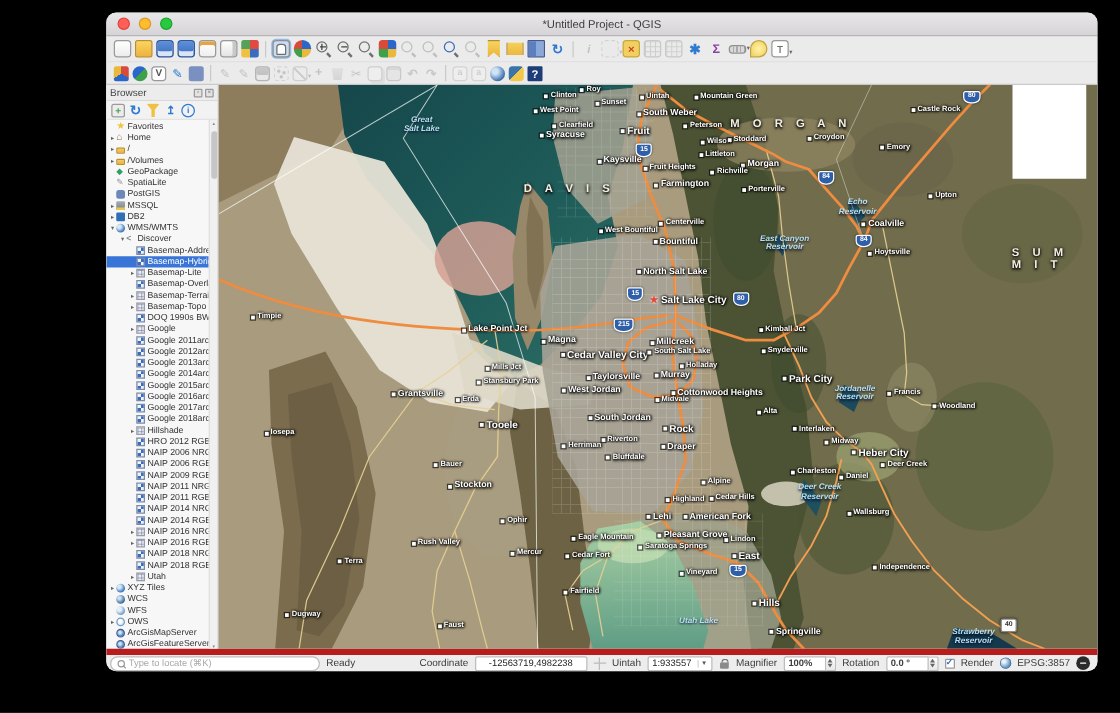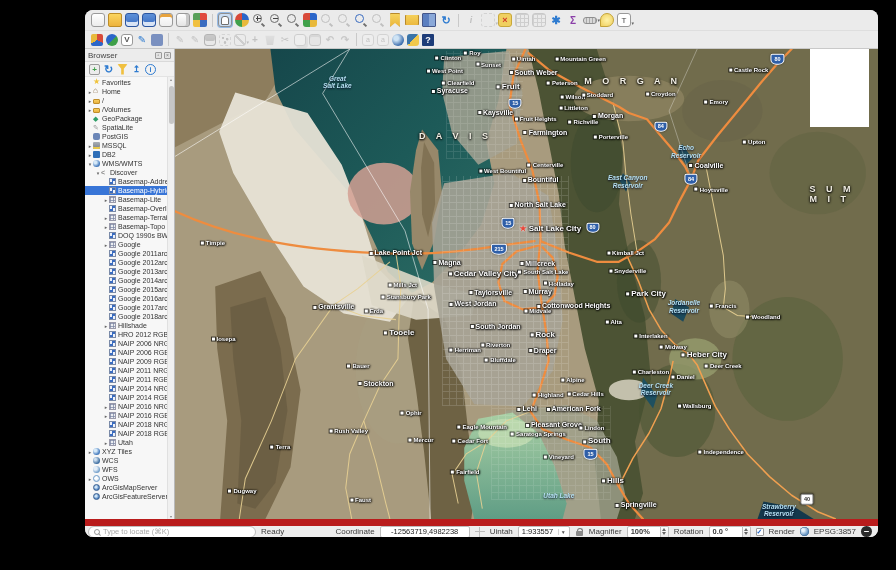--- a/index.html
+++ b/index.html
@@ -142,21 +142,21 @@
   .ml.sm{font-size:6px;}
   .ml.lg{font-size:8px;}
   .ml.capital::before{content:"★";color:#e8473a;font-size:8px;text-shadow:0 0 2px #fff;}
   .ml.county{font-family:"Liberation Serif",serif;letter-spacing:4px;font-size:9px;color:#f2efe4;text-shadow:0 1px 2px #000,0 0 3px #000;}
   .ml.water{color:#b5e0f2;font-style:italic;font-size:6.5px;text-align:center;text-shadow:0 1px 2px rgba(0,0,30,.9);}
   .sh{position:absolute;transform:translate(-50%,-50%);background:#2f5fa8;color:#fff;font-size:5.5px;font-weight:bold;
       line-height:1;padding:1.5px 2.5px;border:1px solid #fff;border-radius:2px 2px 45% 45%;
       box-shadow:0 0 2px rgba(0,0,0,.6);}
   .sh.us{background:#fdfdfd;color:#333;border-color:#888;border-radius:2px;}
   
-  .statusbar{height:18px;background:#ededed;border-top:7px solid #b91c1c;display:flex;align-items:center;
+  .statusbar{height:18px;background:#ededed;border-top:5px solid #b91c1c;display:flex;align-items:center;
              padding:0 6px 0 3px;gap:5px;font-size:8px;color:#3c3c3c;flex:none;}
   .locate{display:flex;align-items:center;gap:3px;background:#fff;border:1px solid #bdbdbd;border-radius:7px;
           height:12px;width:168px;padding:0 5px;flex:none;}
   .mag{width:6px;height:6px;position:relative;flex:none;}
   .mag::before{content:"";position:absolute;width:4px;height:4px;border:1px solid #9a9a9a;border-radius:50%;}
   .mag::after{content:"";position:absolute;width:3px;height:1px;background:#9a9a9a;transform:rotate(45deg);right:-1px;bottom:0;}
   .locate input{border:none;outline:none;font-size:7.5px;width:100%;color:#333;background:transparent;padding:0;}
   .locate input::placeholder{color:#a9a9a9;}
   .sspacer{flex:1;}
   .slabel{color:#3c3c3c;}
@@ -180,20 +180,28 @@
   .msgdot{width:11px;height:11px;border-radius:50%;background:#2b2b2b;display:inline-flex;align-items:center;justify-content:center;flex:none;}
   .msgdot::before{content:"";width:5px;height:1.5px;background:#fff;border-radius:1px;}
   .i-extent{width:10px;height:10px;background:linear-gradient(#bbb,#bbb) 4.2px 0/1.4px 10px no-repeat,linear-gradient(#bbb,#bbb) 0 4.2px/10px 1.4px no-repeat;flex:none;}
 </style>
 </head>
 <body>
 
 <div class="screen">
   <div class="window">
 
+    <div class="titlebar">
+      <div class="traffic">
+        <span class="tl red"></span>
+        <span class="tl yel"></span>
+        <span class="tl grn"></span>
+      </div>
+      <div class="wtitle">*Untitled Project - QGIS</div>
+    </div>
 
     <div class="toolbar row1">
 
     <span class="tbi i-page"></span>
         <span class="tbi i-folder"></span>
         <span class="tbi i-floppy"></span>
         <span class="tbi i-floppy"></span>
         <span class="tbi i-layout"></span>
         <span class="tbi i-layoutmgr"></span>
         <span class="tbi i-styles"></span>
@@ -755,21 +763,21 @@
             <span class="ml" style="left: 53.9%; top: 80%;"><i class="dot"></i><span class="mltext">Pleasant Grove</span></span>
 
             <span class="ml sm" style="left: 59.3%; top: 80.7%;"><i class="dot"></i><span class="mltext">Lindon</span></span>
 
             <span class="ml sm" style="left: 43.7%; top: 80.4%;"><i class="dot"></i><span class="mltext">Eagle Mountain</span></span>
 
             <span class="ml sm" style="left: 51.7%; top: 82%;"><i class="dot"></i><span class="mltext">Saratoga Springs</span></span>
 
             <span class="ml sm" style="left: 42%; top: 83.5%;"><i class="dot"></i><span class="mltext">Cedar Fort</span></span>
 
-            <span class="ml lg" style="left: 60%; top: 83.5%;"><i class="dot"></i><span class="mltext">South</span></span>
+            <span class="ml lg" style="left: 60%; top: 83.5%;"><i class="dot"></i><span class="mltext">East</span></span>
 
             <span class="ml sm" style="left: 54.6%; top: 86.8%;"><i class="dot"></i><span class="mltext">Vineyard</span></span>
 
             <span class="ml sm" style="left: 41.3%; top: 90.1%;"><i class="dot"></i><span class="mltext">Fairfield</span></span>
 
             <span class="ml lg" style="left: 62.3%; top: 91.9%;"><i class="dot"></i><span class="mltext">Hills</span></span>
 
             <span class="ml" style="left: 65.6%; top: 97.1%;"><i class="dot"></i><span class="mltext">Springville</span></span>
 
             <span class="ml sm" style="left: 81.6%; top: 4.4%;"><i class="dot"></i><span class="mltext">Castle Rock</span></span>

